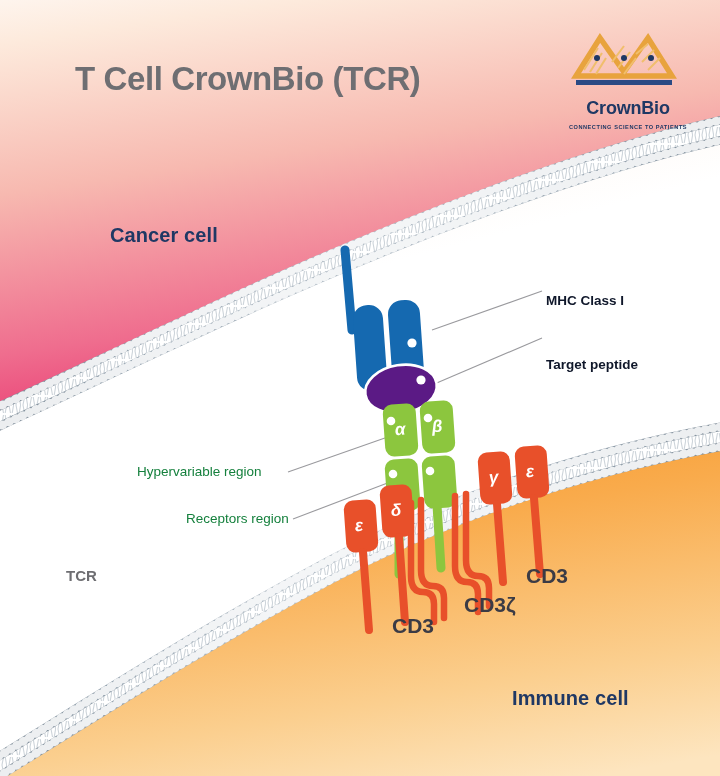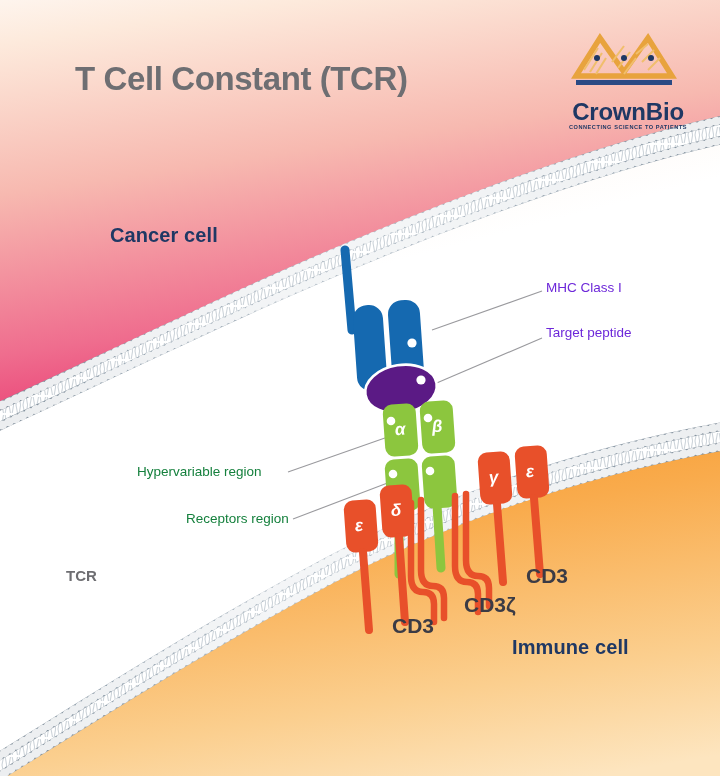--- a/index.html
+++ b/index.html
@@ -26,31 +26,31 @@
     font-size:33px;font-weight:700;
     color:#6e6e72;
     letter-spacing:-0.4px;
   }
   .cellname{
     font-size:20px;font-weight:700;
     color:#1f3864;
     letter-spacing:0.1px;
   }
   #cancer-cell-label{left:110px;top:224px;text-align:right;}
-  #immune-cell-label{left:512px;top:636px;}
+  #immune-cell-label{left:512px;top:687px;}
 
   .calloutL{
     font-size:13.5px;color:#15803d;font-weight:400;
     text-align:right;
   }
   .calloutR{
-    font-size:13.5px;color:#6d28d9;font-weight:400;
+    font-size:13.5px;color:#0f172a;font-weight:700;margin-top:13px;
   }
   #mhc-label{left:546px;top:280px;}
-  #peptide-label{left:546px;top:325px;}
+  #peptide-label{left:546px;top:344px;}
   #hyper-label{right:null;left:137px;top:464px;}
   #const-label{left:186px;top:511px;}
 
   #tcr-block{
     left:66px;top:566px;
     font-size:15px;font-weight:700;color:#6e6e72;
     line-height:20px;text-align:left;width:140px;
   }
   .cd3lbl{
     font-size:21px;font-weight:700;color:#3b3b45;
@@ -65,21 +65,21 @@
   }
   .chaino{
     position:absolute;font-size:17px;font-style:italic;
     font-weight:700;color:#ffffff;
   }
 
   
   #logo-wrap{position:absolute;left:552px;top:28px;width:152px;height:108px;}
   #logo-word{
     position:absolute;left:0;top:70px;width:152px;text-align:center;
-    font-size:24px;font-weight:700;color:#1f3864;letter-spacing:-0.2px;
+    font-size:18px;font-weight:700;color:#1f3864;letter-spacing:-0.2px;
   }
   #logo-tag{
     position:absolute;left:0;top:96px;width:152px;text-align:center;
     font-size:5.6px;font-weight:600;color:#1f3864;letter-spacing:0.55px;
   }
 </style>
 </head>
 <body>
 
 <div id="stage">
@@ -230,21 +230,21 @@
         </g>
         <circle cx="23" cy="26" r="3" fill="#1f3864"></circle>
         <circle cx="50" cy="26" r="3" fill="#1f3864"></circle>
         <circle cx="77" cy="26" r="3" fill="#1f3864"></circle>
         <rect x="2" y="48" width="96" height="5" fill="#2b4a84"></rect>
       </g>
 
     </g>
   </svg>
 
-  <div class="lbl" id="page-title">T Cell Constant (TCR)</div>
+  <div class="lbl" id="page-title">T Cell CrownBio (TCR)</div>
 
   <div id="logo-wrap">
     <div id="logo-word">CrownBio</div>
     <div id="logo-tag">CONNECTING SCIENCE TO PATIENTS</div>
   </div>
 
   <div class="lbl cellname" id="cancer-cell-label">Cancer cell</div>
 
   <div class="lbl cellname" id="immune-cell-label">Immune cell</div>
 

